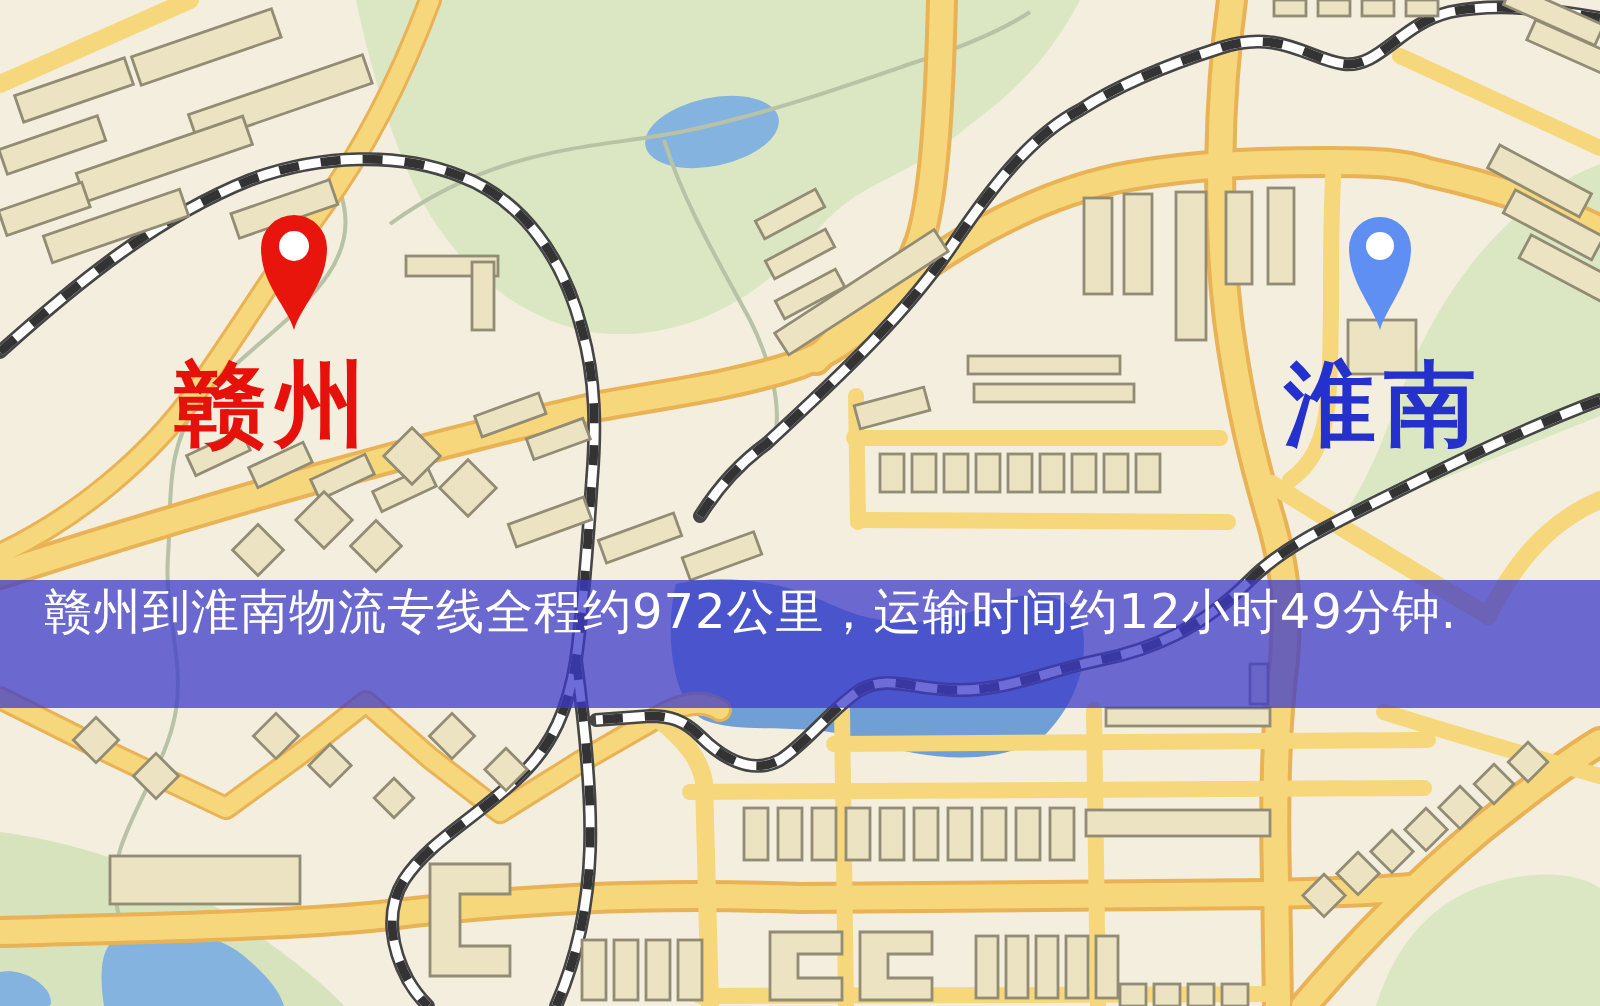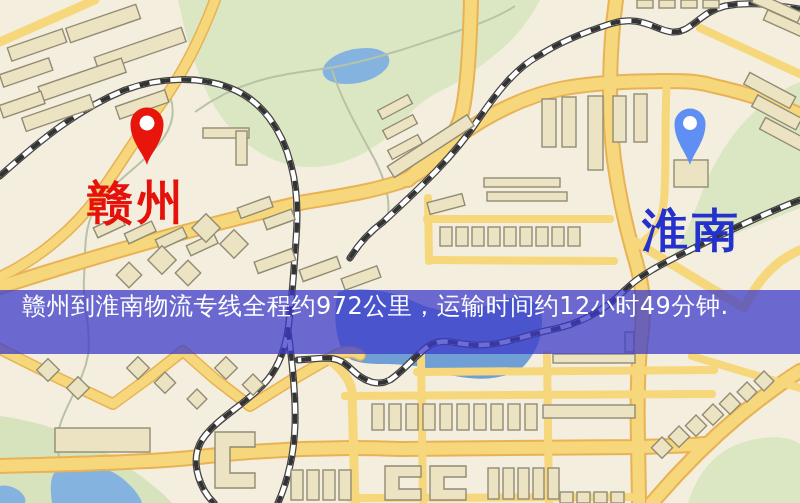--- a/index.html
+++ b/index.html
@@ -30,21 +30,21 @@
   .pin-blue-shape{fill:var(--pin-blue,#5f8ff2);}
   .pin-hole{fill:#ffffff;}
 
   
   .city-label{
     position:absolute;z-index:4;
     font-family:"DejaVu Serif","Liberation Serif",serif;
     font-size:46px;font-weight:700;line-height:1;letter-spacing:4px;white-space:nowrap;
   }
   .city-label.origin{left:87px;top:179px;color:var(--label-red,#e6110a);}
-  .city-label.dest{left:642px;top:179px;color:var(--label-blue,#2531cc);margin-top:28px;}
+  .city-label.dest{left:642px;top:179px;color:var(--label-blue,#2531cc);}
 
   
   .banner{
     position:absolute;left:0;top:290px;width:800px;height:64px;z-index:6;
     background:var(--banner-bg,rgba(60,58,202,0.74));
     display:flex;
   }
   .banner span{
     color:var(--banner-text,#ffffff);
     font-size:24px;letter-spacing:0.5px;padding-left:22px;white-space:nowrap;

